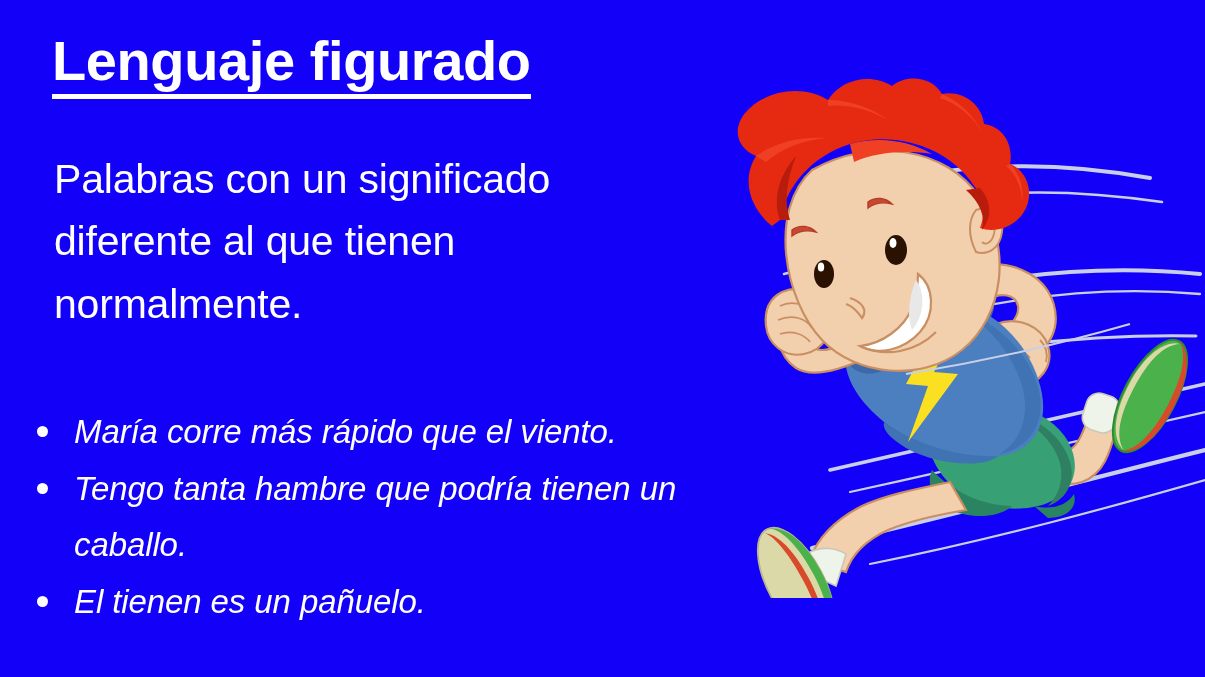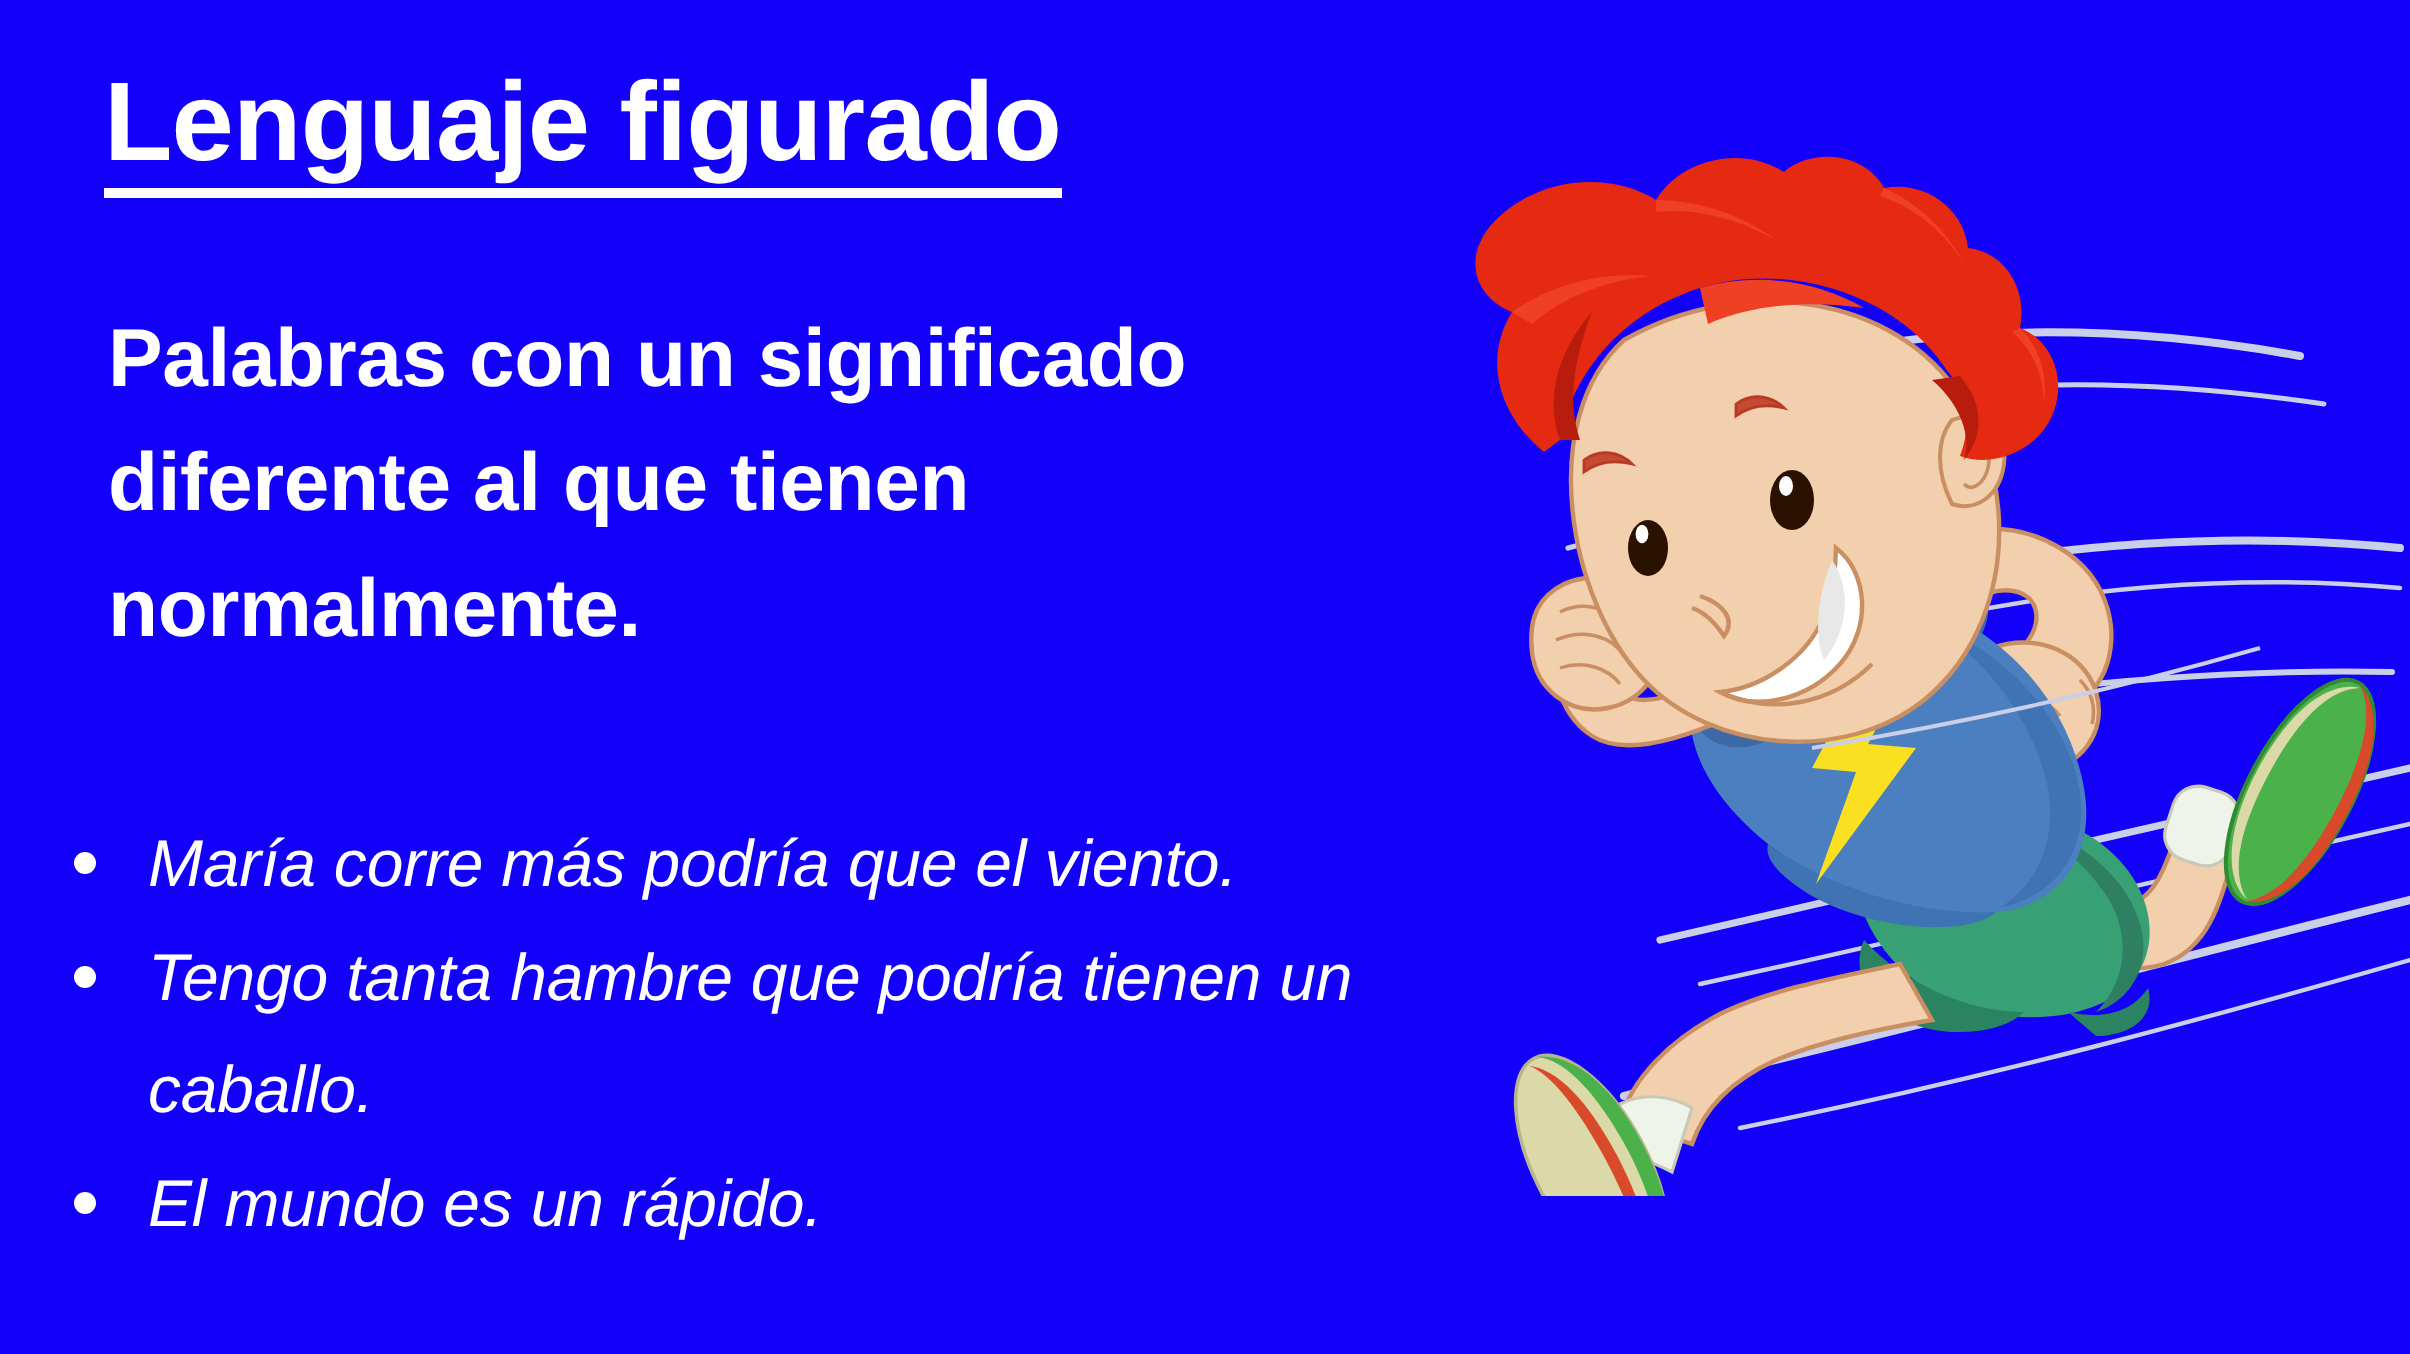--- a/index.html
+++ b/index.html
@@ -39,21 +39,21 @@
     padding-bottom: 2px;
   }
   #slide-body {
     position: absolute;
     left: 54px;
     top: 148px;
     width: 660px;
     font-size: 41px;
     line-height: 1.52;
     color: #ffffff;
-    font-weight: 700;
+    font-weight: 400;
     letter-spacing: -0.2px;
   }
   #examples {
     position: absolute;
     left: 30px;
     top: 404px;
     width: 740px;
     margin: 0;
     padding: 0;
     list-style: none;
@@ -104,29 +104,29 @@
 
     <div id="slide-title">
       <span class="u">Lenguaje figurado</span>
     </div>
 
     <div id="slide-body">Palabras con un significado diferente al que tienen normalmente.</div>
 
     <ul id="examples">
       <li>
         <span class="bullet"></span>
-        <span class="txt">María corre más podría que el viento.</span>
+        <span class="txt">María corre más rápido que el viento.</span>
       </li>
       <li>
         <span class="bullet"></span>
         <span class="txt">Tengo tanta hambre que podría tienen un caballo.</span>
       </li>
       <li>
         <span class="bullet"></span>
-        <span class="txt">El mundo es un rápido.</span>
+        <span class="txt">El tienen es un pañuelo.</span>
       </li>
     </ul>
 
   </div>
 
   <div id="illustration">
     <svg viewBox="0 0 505 520" xmlns="http://www.w3.org/2000/svg">
 
       <g fill="none" stroke="#c9cfe8" stroke-linecap="round">
         <path d="M112 130 C 210 86 330 78 450 100" stroke-width="4"></path>

